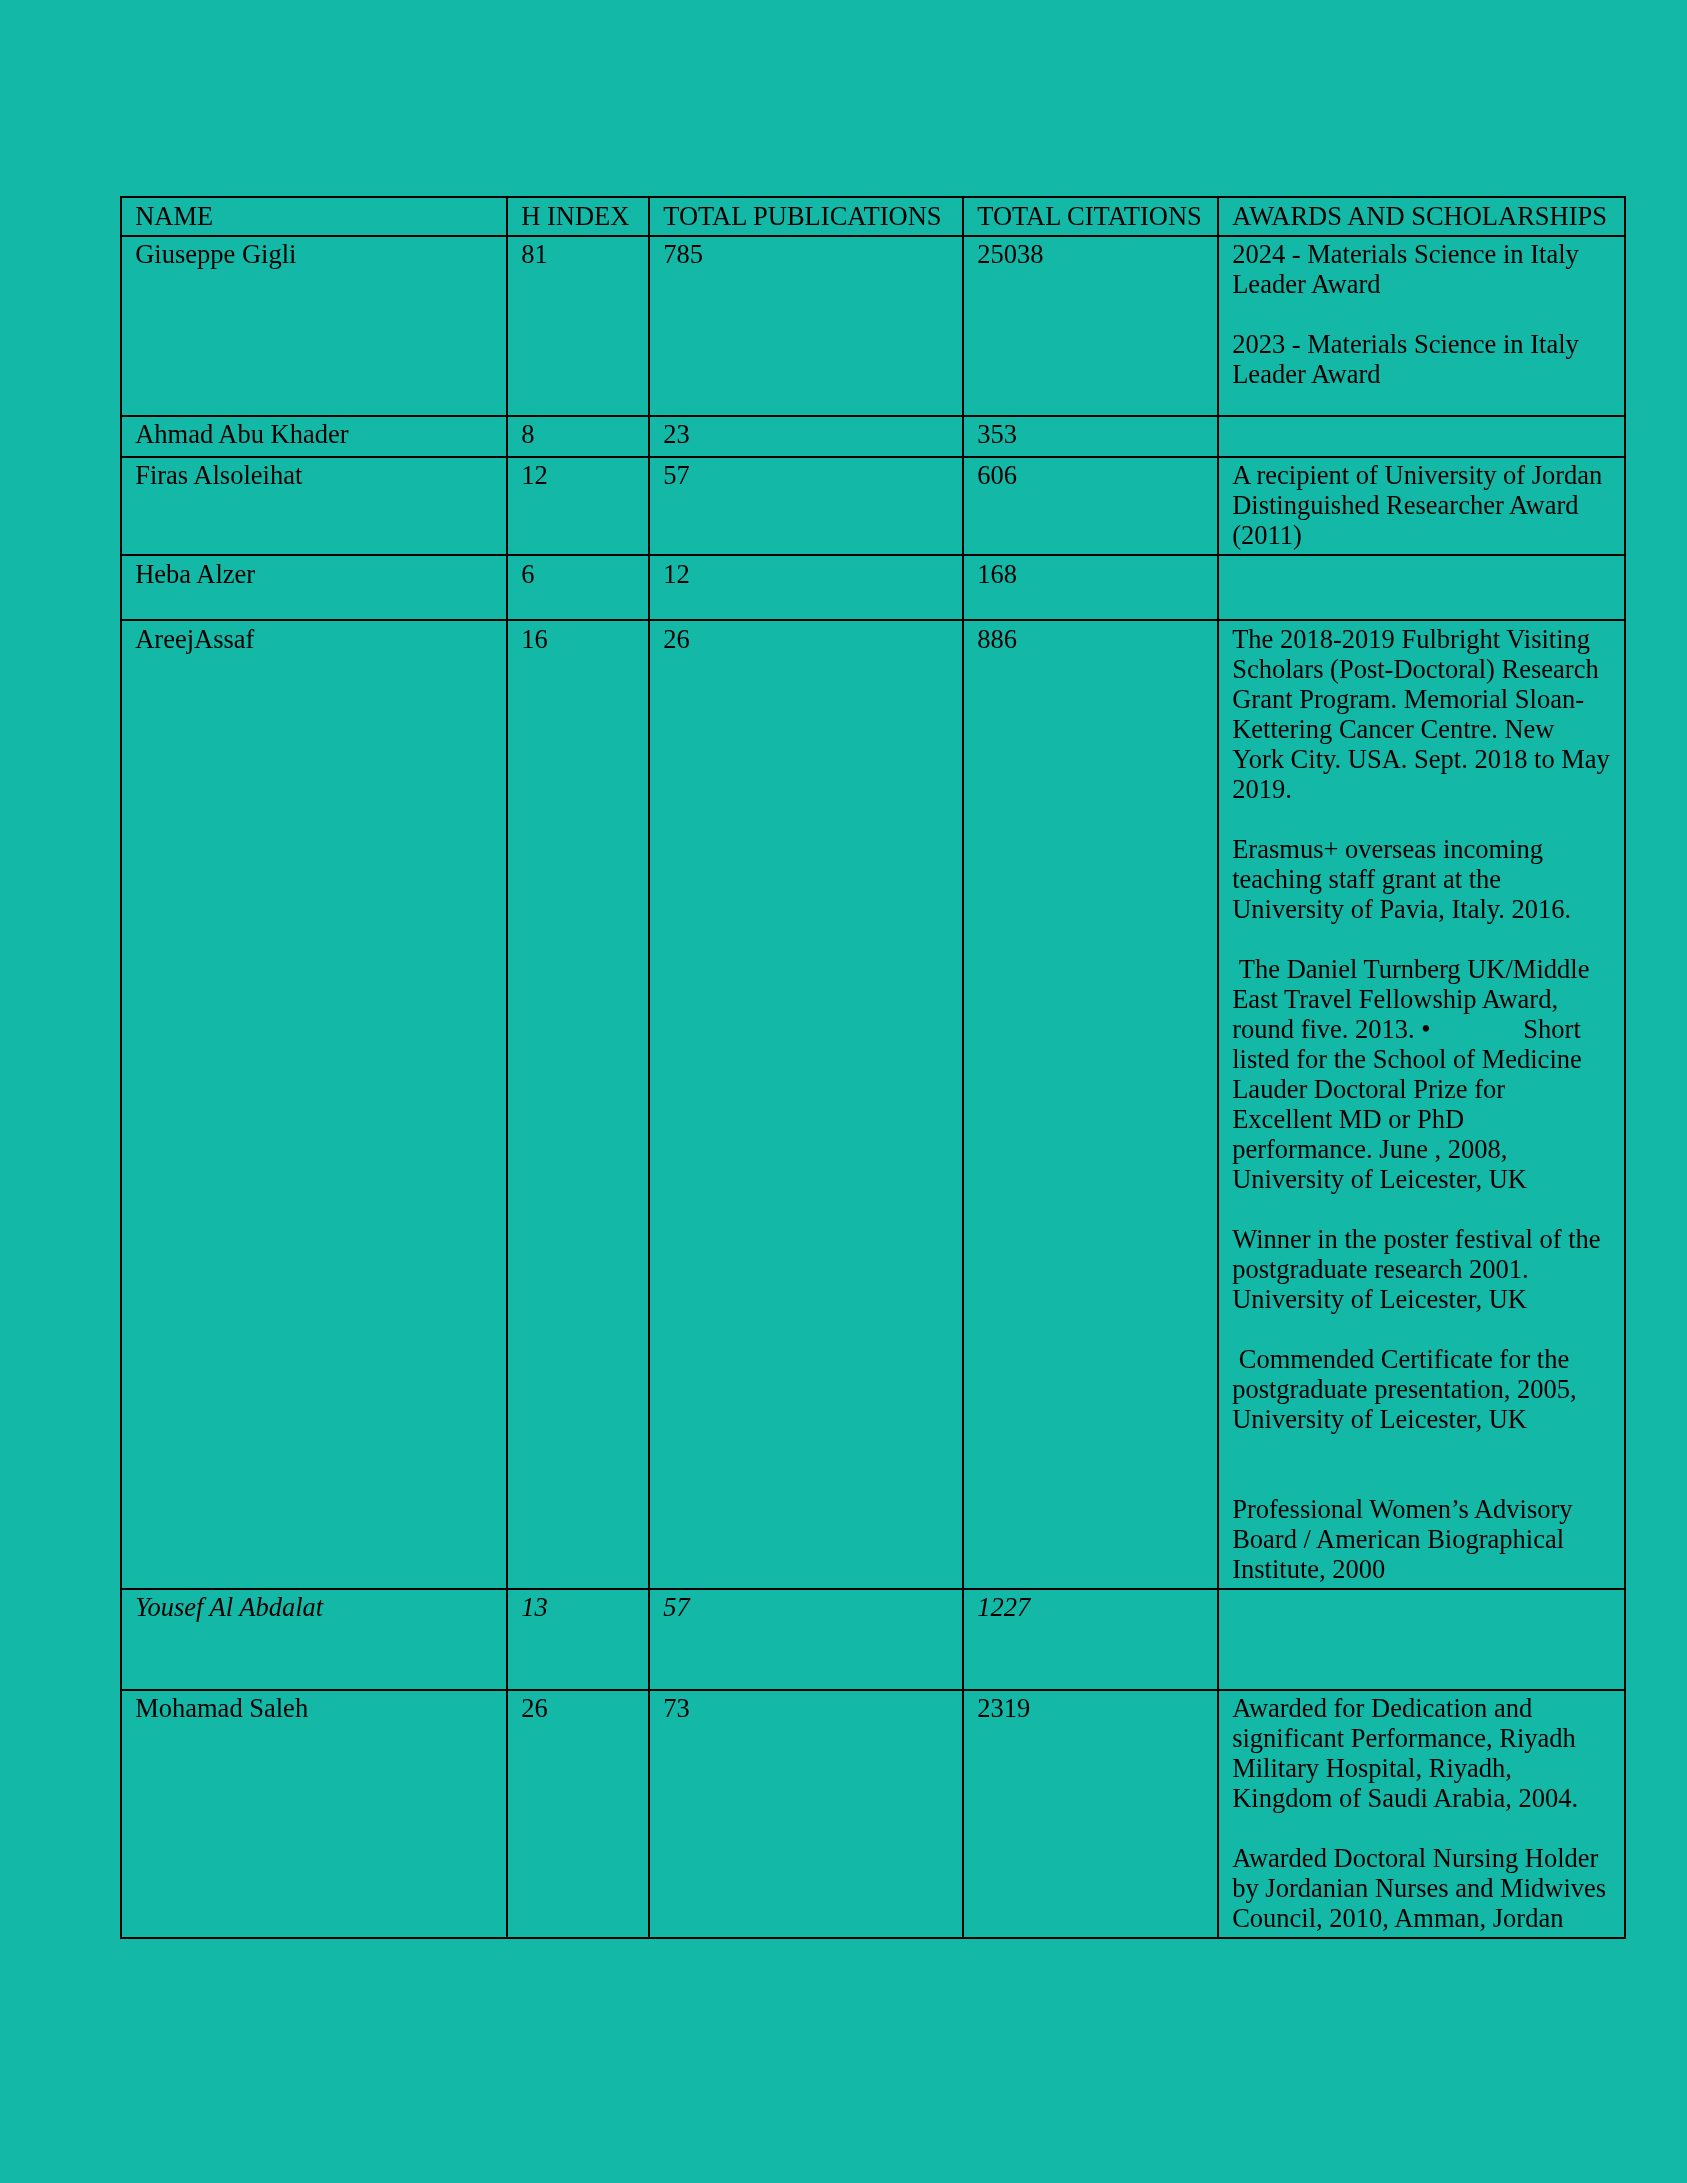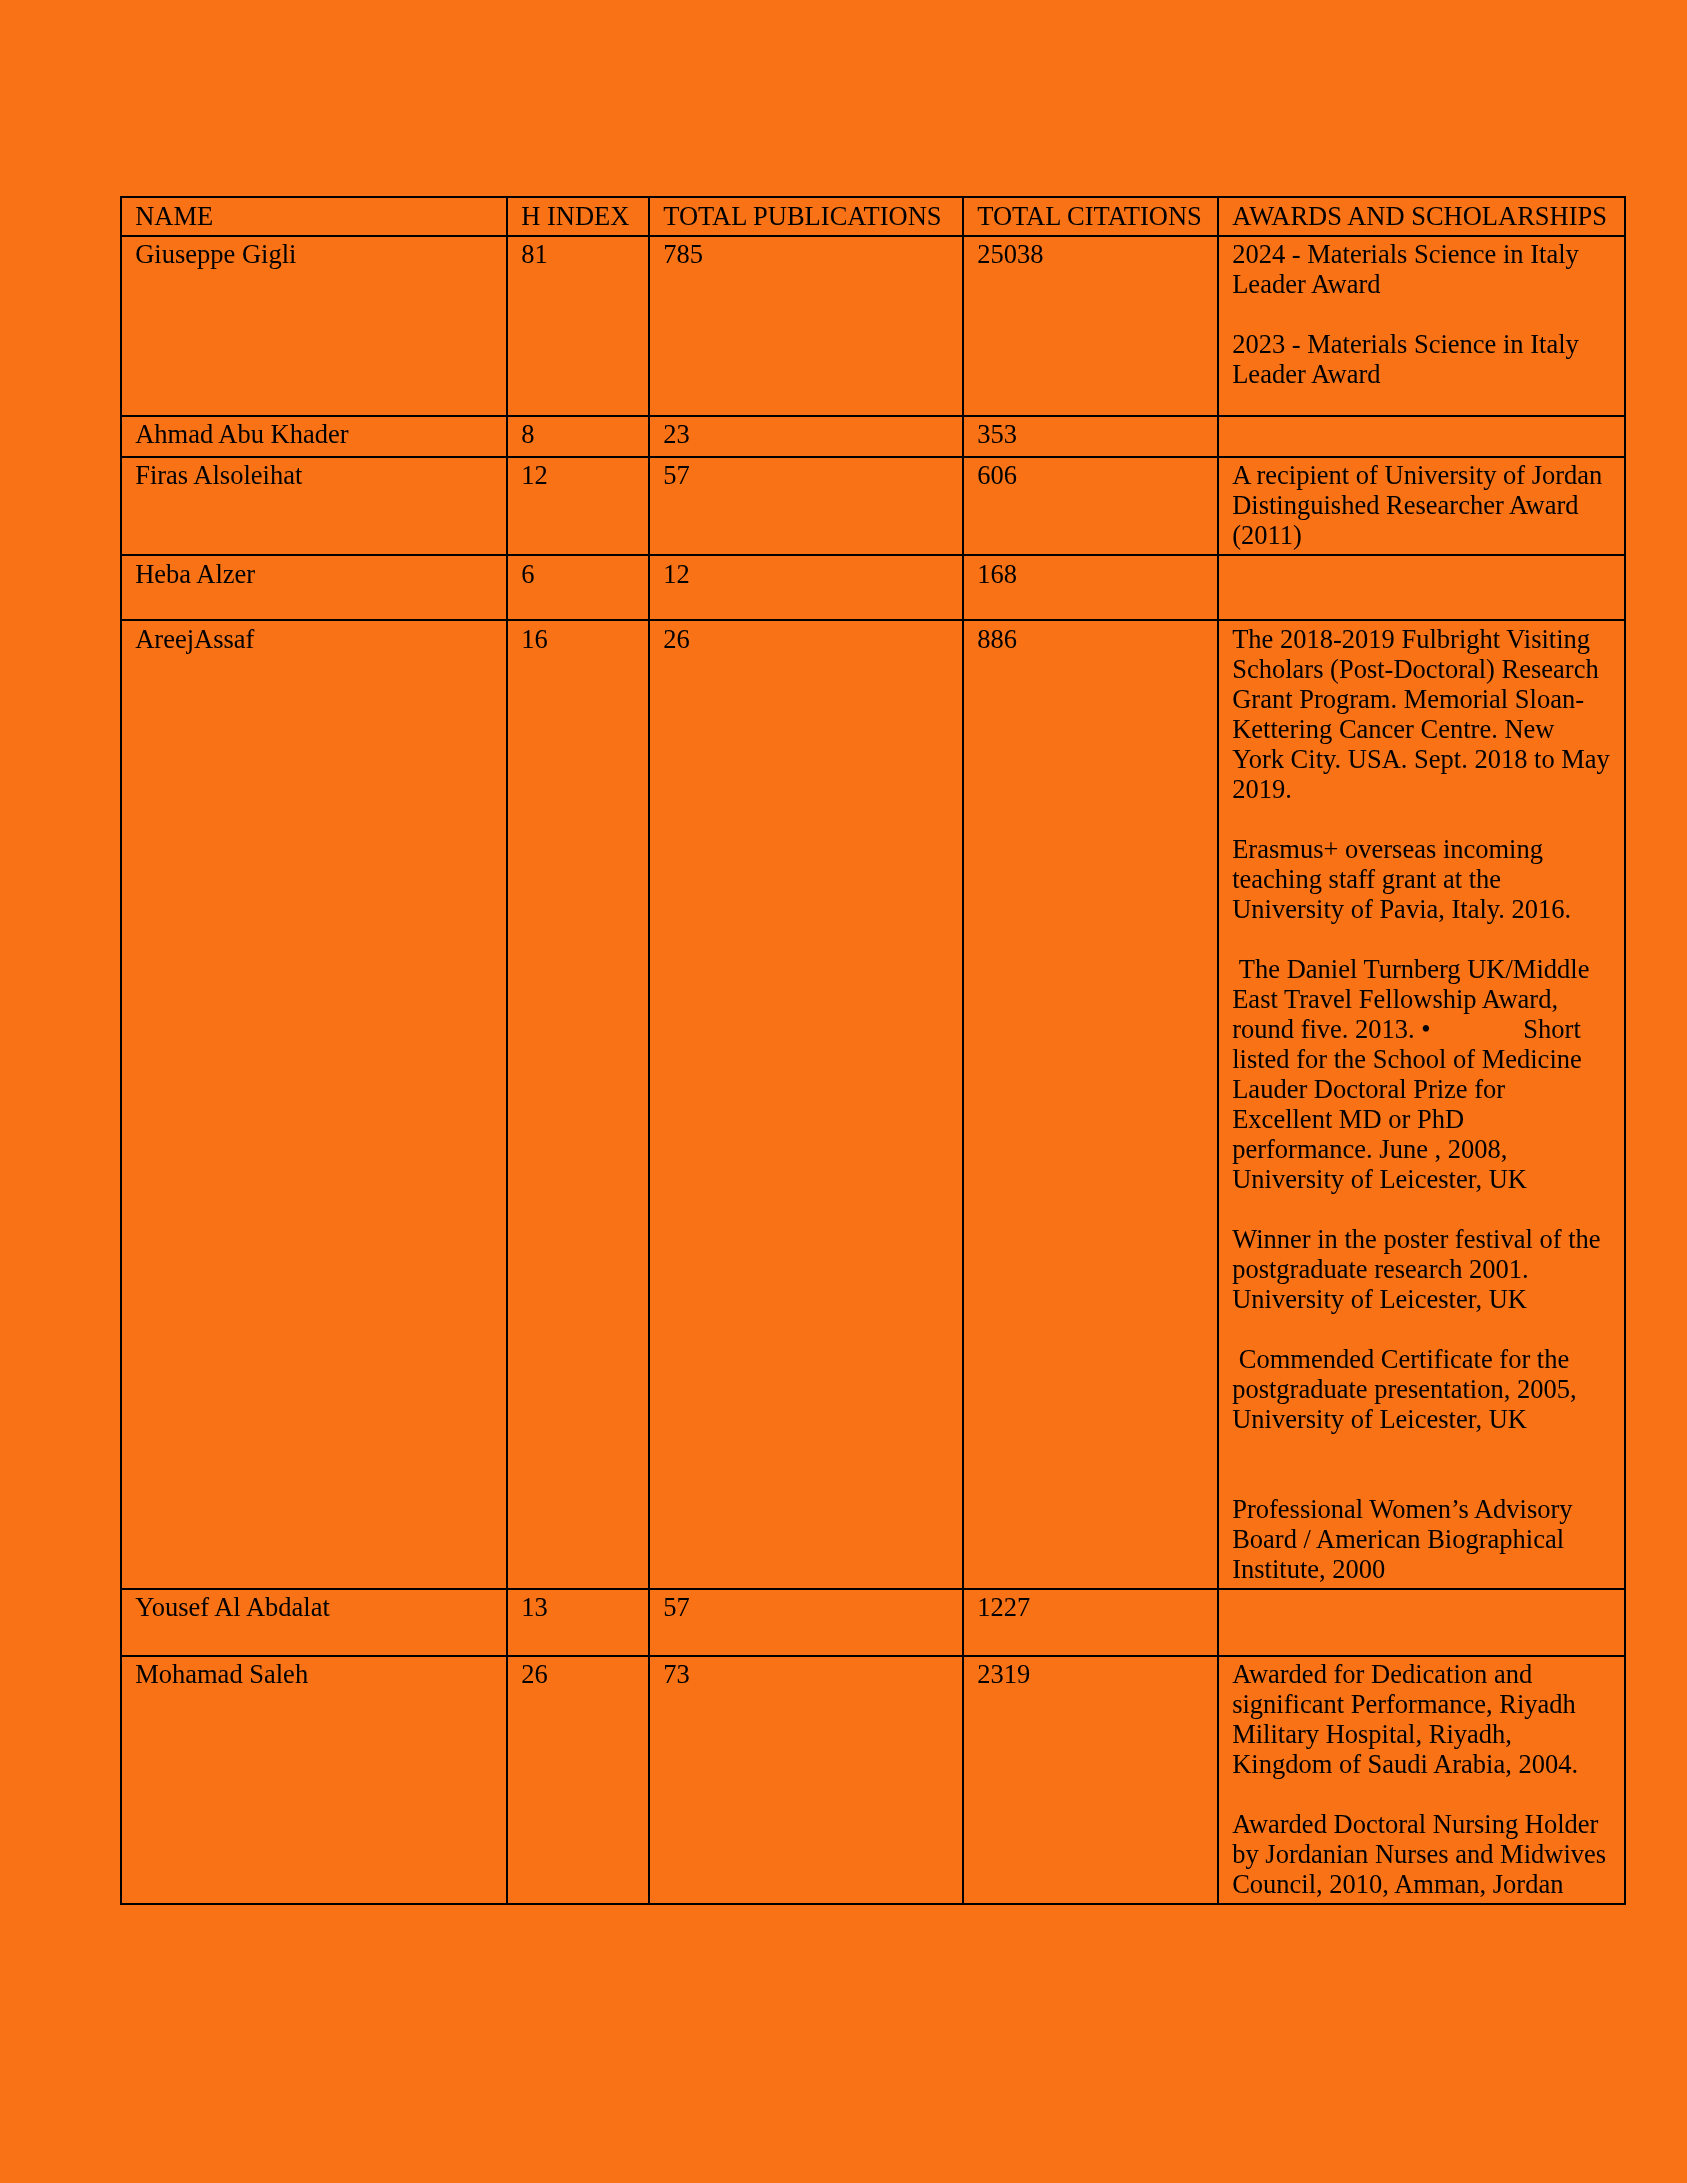--- a/index.html
+++ b/index.html
@@ -4,21 +4,21 @@
 <style>
   html, body {
     margin: 0;
     padding: 0;
     background: #e8e8e8;
   }
   .page {
     position: relative;
     width: 1687px;
     height: 2183px;
-    background: #f97316;
+    background: #14b8a6;
     overflow: hidden;
     font-family: "Liberation Serif", serif;
     color: #000000;
   }
   table.doc-table {
     position: absolute;
     left: 120px;
     top: 196px;
     width: 1504px;
     border-collapse: collapse;
@@ -118,21 +118,21 @@
             <div class="para"> The Daniel Turnberg UK/Middle East Travel Fellowship Award, round five. 2013. •              Short listed for the School of Medicine Lauder Doctoral Prize for Excellent MD or PhD performance. June , 2008, University of Leicester, UK</div>
             <div class="para"></div>
             <div class="para">Winner in the poster festival of the postgraduate research 2001. University of Leicester, UK</div>
             <div class="para"></div>
             <div class="para"> Commended Certificate for the postgraduate presentation, 2005, University of Leicester, UK</div>
             <div class="para"></div>
             <div class="para"></div>
             <div class="para">Professional Women’s Advisory Board / American Biographical Institute, 2000</div>
           </td>
         </tr>
-        <tr style="height: 67px;">
+        <tr style="height: 101px; font-style: italic;">
           <td>Yousef Al Abdalat</td>
           <td>13</td>
           <td>57</td>
           <td>1227</td>
           <td></td>
         </tr>
         <tr style="height: 220px; margin-left: 24px;">
           <td>Mohamad Saleh</td>
           <td>26</td>
           <td>73</td>

